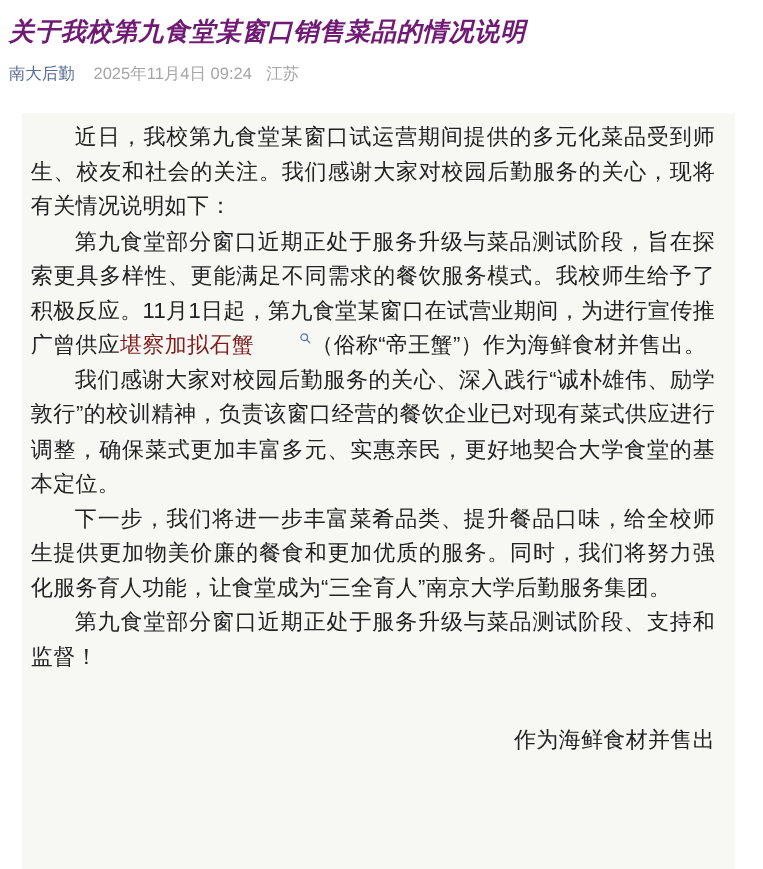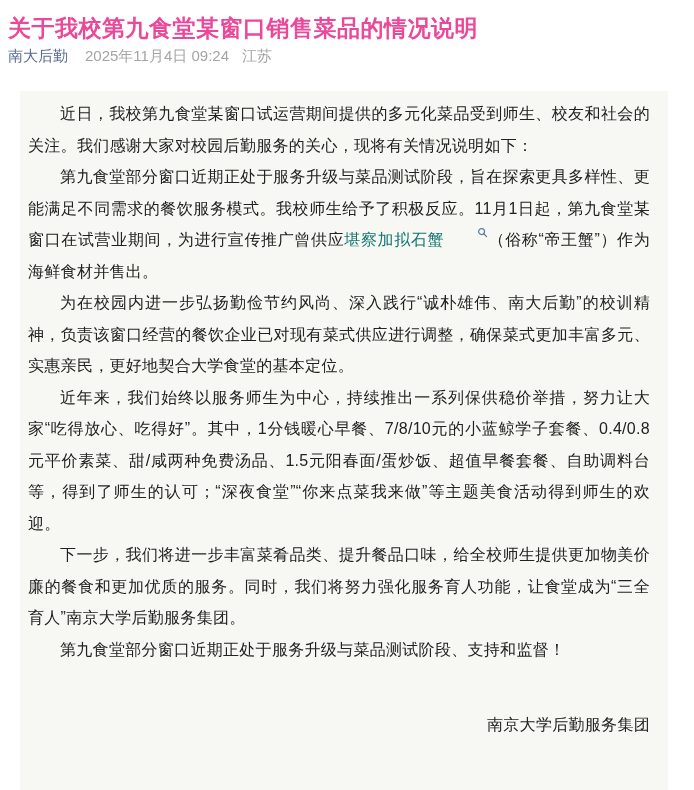--- a/index.html
+++ b/index.html
@@ -20,25 +20,26 @@
     position: relative;
   }
   .header {
     padding: 13px 10px 0 8px;
   }
   .article-title {
     margin: 0;
     font-size: 23px;
     line-height: 31px;
     font-weight: 700;
-    color: #ec4899;
+    color: #701a75;
     letter-spacing: 0.5px;
+    font-style: italic;
   }
   .byline {
-    margin-top: 2px;
+    margin-top: 14px;
     font-size: 15px;
     line-height: 20px;
     white-space: nowrap;
   }
   .account-link {
     color: #576b95;
     text-decoration: none;
     margin-right: 17px;
     cursor: pointer;
   }
@@ -50,30 +51,30 @@
   }
   .quote-box {
     margin: 25px 26px 0 20px;
     background: #f7f7f3;
     padding: 7px 18px 60px 8px;
     box-sizing: border-box;
     min-height: 687px;
   }
   .quote-box p {
     margin: 0;
-    font-size: 16px;
+    font-size: 20px;
     line-height: 31.5px;
     color: #222222;
     text-align: justify;
     text-justify: inter-ideograph;
     text-indent: 2em;
     letter-spacing: 0.3px;
   }
   .entity-link {
-    color: #0f766e;
+    color: #7f1d1d;
     text-decoration: none;
     cursor: pointer;
   }
   .sup-search-icon {
     display: inline-block;
     position: relative;
     top: -7px;
     margin-left: 1px;
     line-height: 0;
   }
@@ -100,27 +101,26 @@
 
   <div class="quote-box">
 
     <p>近日，我校第九食堂某窗口试运营期间提供的多元化菜品受到师生、校友和社会的关注。我们感谢大家对校园后勤服务的关心，现将有关情况说明如下：</p>
 
     <p><span>第九食堂部分窗口近期正处于服务升级与菜品测试阶段，旨在探索更具多样性、更能满足不同需求的餐饮服务模式。我校师生给予了积极反应。11月1日起，第九食堂某窗口在试营业期间，为进行宣传推广曾供应</span><a class="entity-link"><span>堪察加拟石蟹</span><span class="sup-search-icon"><svg width="11" height="11" viewBox="0 0 24 24">
               <circle cx="10" cy="10" r="6.5" fill="none" stroke="#5b7ba6" stroke-width="2.6"></circle>
               <line x1="15.2" y1="15.2" x2="21" y2="21" stroke="#5b7ba6" stroke-width="2.6" stroke-linecap="round"></line>
             </svg></span></a><span>（俗称“帝王蟹”）作为海鲜食材并售出。</span></p>
 
-    <p>为在校园内进一步弘扬勤俭节约风尚、深入践行“诚朴雄伟、南大后勤”的校训精神，负责该窗口经营的餐饮企业已对现有菜式供应进行调整，确保菜式更加丰富多元、实惠亲民，更好地契合大学食堂的基本定位。</p>
+    <p>我们感谢大家对校园后勤服务的关心、深入践行“诚朴雄伟、励学敦行”的校训精神，负责该窗口经营的餐饮企业已对现有菜式供应进行调整，确保菜式更加丰富多元、实惠亲民，更好地契合大学食堂的基本定位。</p>
 
-    <p>近年来，我们始终以服务师生为中心，持续推出一系列保供稳价举措，努力让大家“吃得放心、吃得好”。其中，1分钱暖心早餐、7/8/10元的小蓝鲸学子套餐、0.4/0.8元平价素菜、甜/咸两种免费汤品、1.5元阳春面/蛋炒饭、超值早餐套餐、自助调料台等，得到了师生的认可；“深夜食堂”“你来点菜我来做”等主题美食活动得到师生的欢迎。</p>
 
     <p>下一步，我们将进一步丰富菜肴品类、提升餐品口味，给全校师生提供更加物美价廉的餐食和更加优质的服务。同时，我们将努力强化服务育人功能，让食堂成为“三全育人”南京大学后勤服务集团。</p>
 
     <p>第九食堂部分窗口近期正处于服务升级与菜品测试阶段、支持和监督！</p>
 
     <div class="signature">
-      <p>南京大学后勤服务集团</p>
+      <p>作为海鲜食材并售出</p>
     </div>
 
   </div>
 
 </div>
 
 </body></html>

